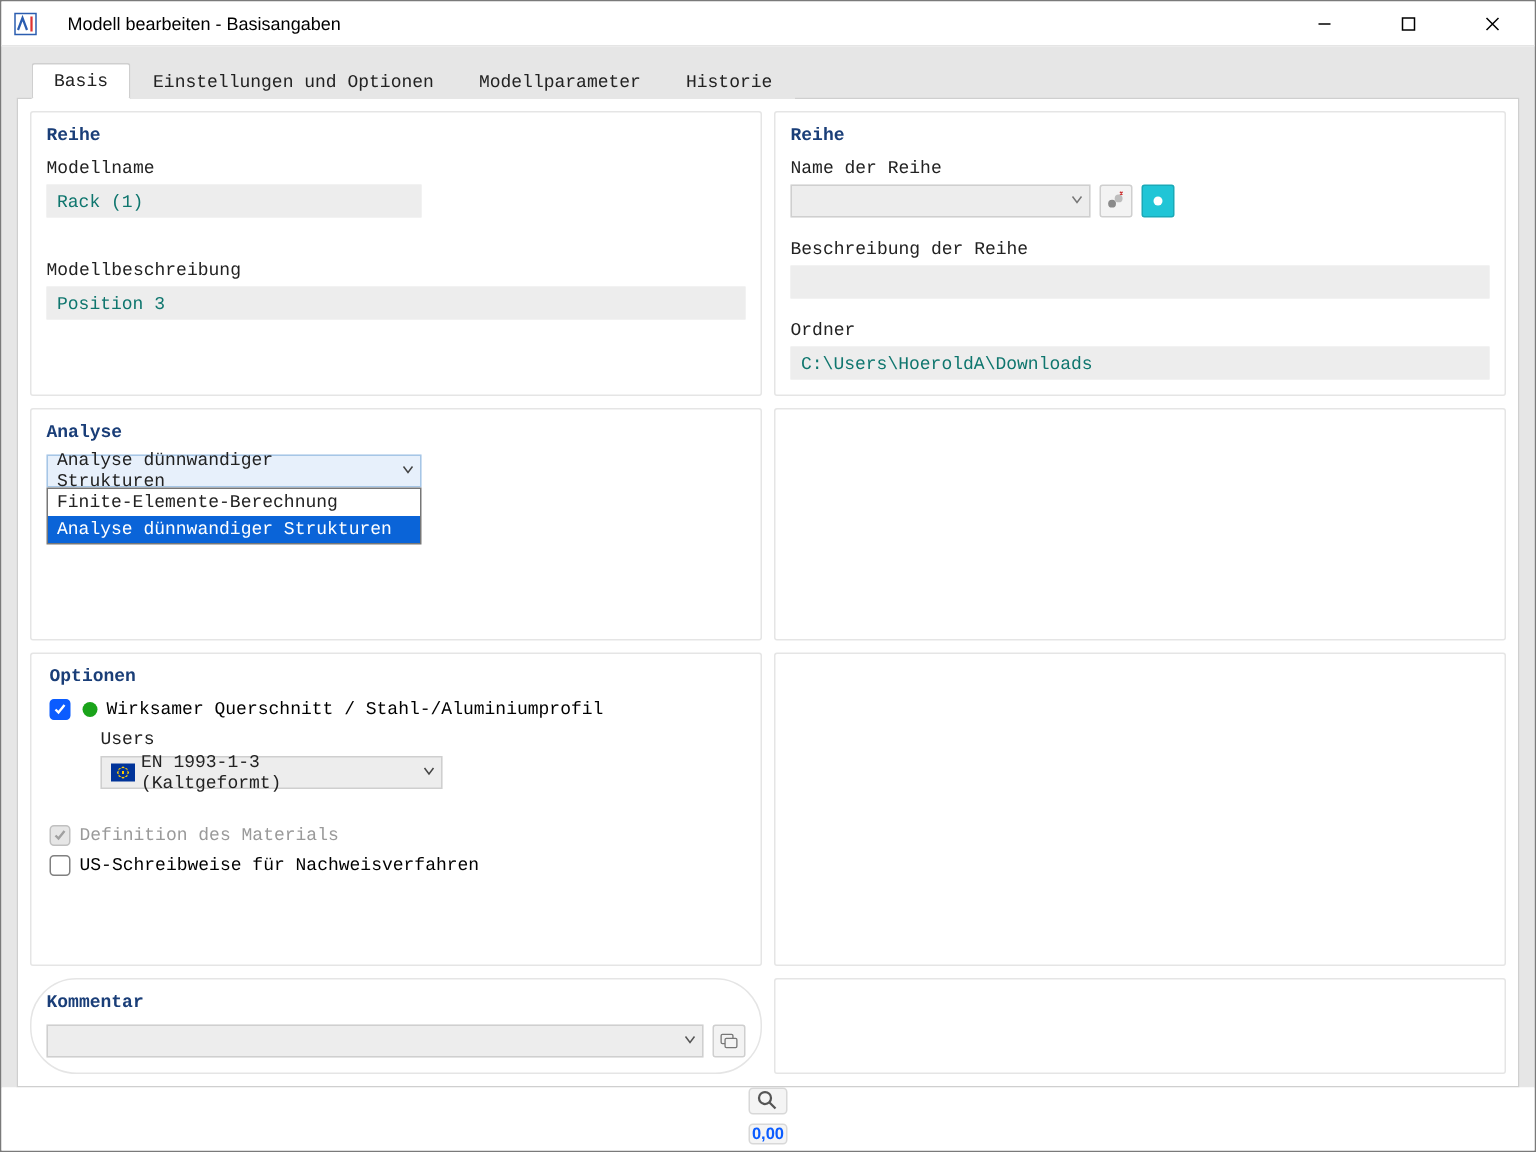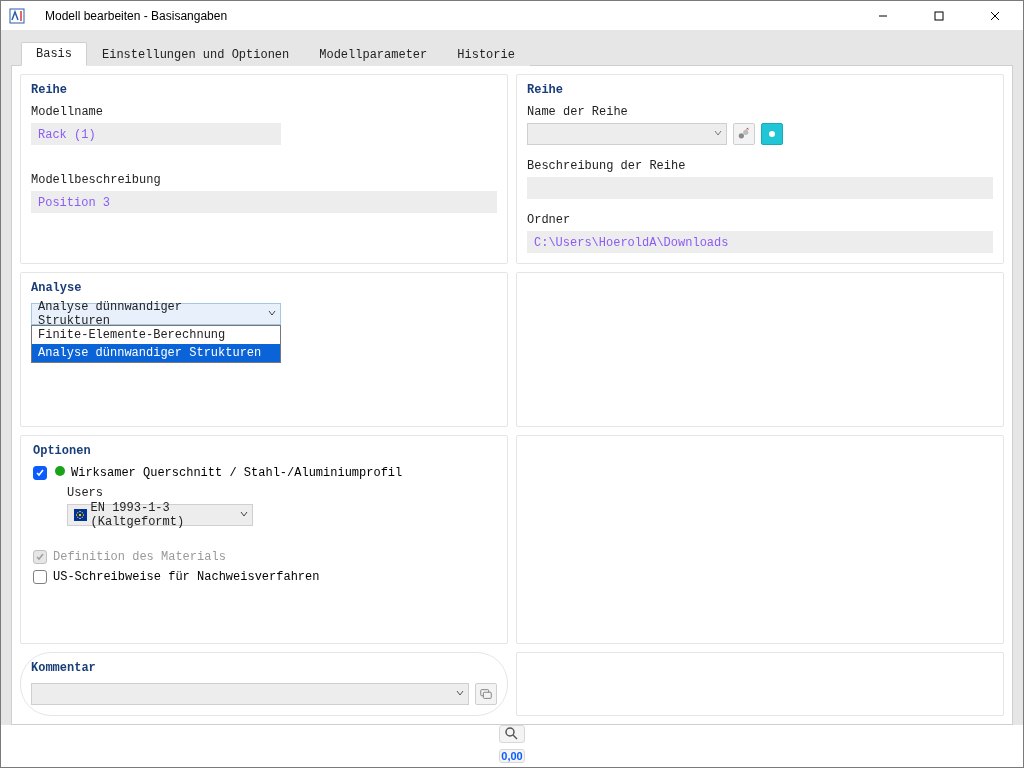--- a/index.html
+++ b/index.html
@@ -112,40 +112,40 @@
   .lbl {
     color: #222;
     margin: 6px 0 4px 0;
   }
   .readonly-field {
     background: #ededed;
     border: 1px solid #ededed;
     padding: 3px 6px;
     height: 22px;
     line-height: 16px;
-    color: #8b5cf6;
+    color: #0f766e;
     width: 100%;
   }
   .readonly-field.short { width: 250px; }
 
   .flex-row { display: flex; align-items: center; gap: 6px; }
 
   .dropdown {
     position: relative;
     width: 250px;
     height: 22px;
     background: #e7f0fb;
     border: 1px solid #a6c6e6;
     display: flex;
     align-items: center;
     padding: 0 20px 0 6px;
     color: #222;
     cursor: default;
   }
-  .dropdown.small { width: 186px; background: #ededed; border:1px solid #cfcfcf; }
+  .dropdown.small { width: 228px; background: #ededed; border:1px solid #cfcfcf; }
   .dropdown .chev {
     position: absolute; right: 4px; top: 50%; transform: translateY(-50%);
     color: #444;
   }
   .listbox {
     position: absolute;
     left: -1px;
     top: 21px;
     width: 250px;
     background: #ffffff;
@@ -179,21 +179,21 @@
     border-color: #0b5cff;
     color: #fff;
   }
   .checkbox.disabled {
     background: #e6e6e6;
     border-color: #c0c0c0;
     color: #a0a0a0;
   }
   .check-row {
     display: flex;
-    align-items: flex-start;
+    align-items: center;
     margin: 6px 0;
   }
   .check-row.disabled { color: #9a9a9a; }
   .dot {
     width: 10px; height: 10px; border-radius: 50%;
     display: inline-block;
     margin: 0 6px 0 2px;
     flex-shrink: 0;
   }
   .dot.green { background: #1aa31a; }

